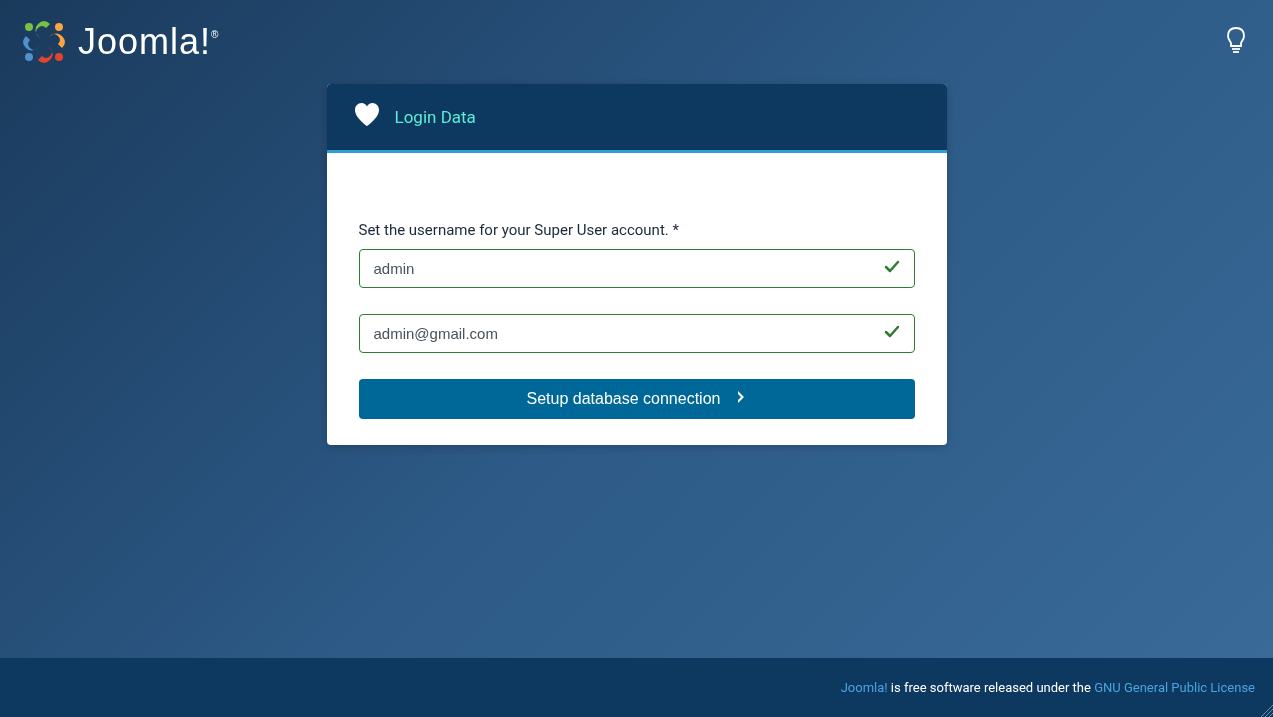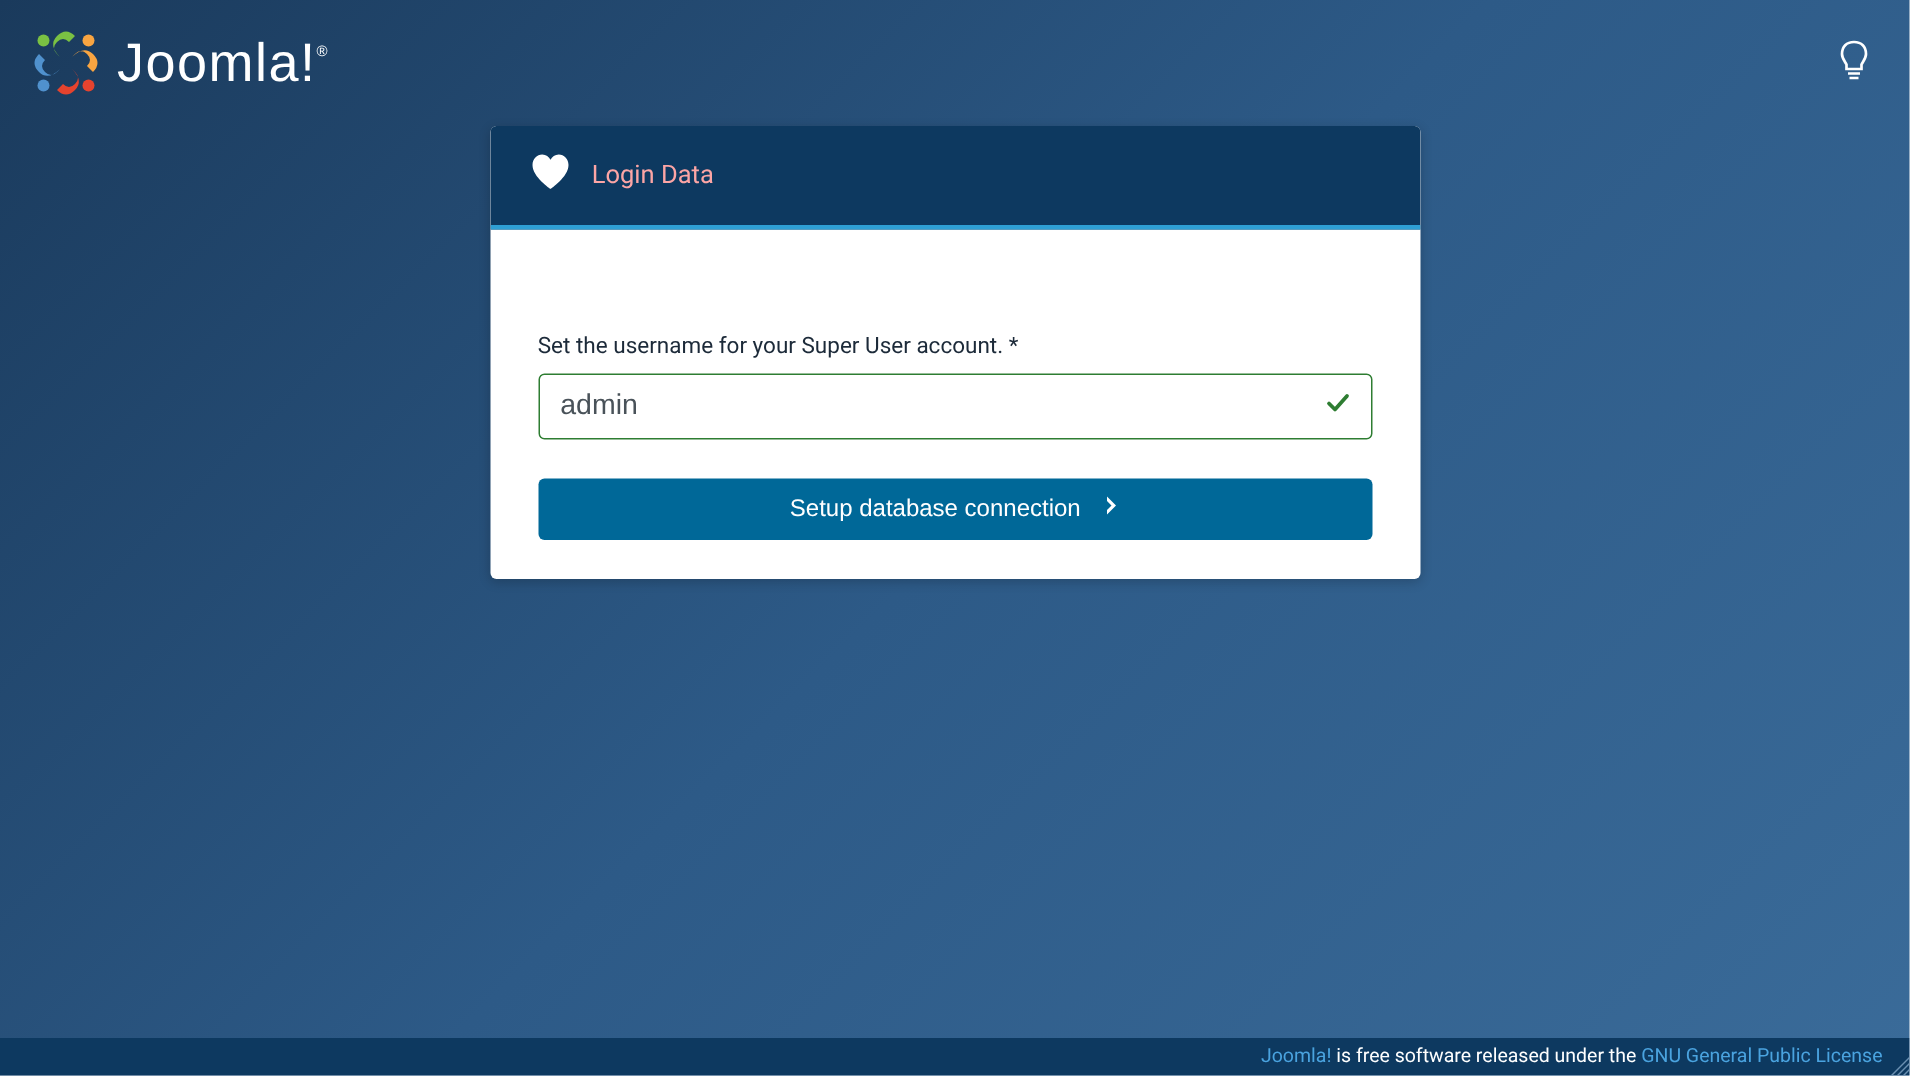--- a/index.html
+++ b/index.html
@@ -61,21 +61,21 @@
       width: 620px;
       margin: 0 auto;
       background: #fff;
       border-radius: 4px;
       overflow: hidden;
       box-shadow: 0 2px 8px rgba(0,0,0,0.2);
     }
     
     .card-header {
       background: #0d3960;
-      color: #fca5a5;
+      color: #5eead4;
       padding: 18px 26px;
       display: flex;
       align-items: center;
       gap: 14px;
       border-bottom: 3px solid #2e9fd4;
     }
     
     .card-header-title {
       font-size: 17px;
       font-weight: 400;
@@ -99,21 +99,21 @@
     .input-wrapper {
       position: relative;
       display: flex;
     }
     
     .form-input {
       width: 100%;
       padding: 10px 40px 10px 14px;
       border: 1px solid #2e7d32;
       border-radius: 4px;
-      font-size: 19px;
+      font-size: 15px;
       color: #495259;
       background: #fff;
       outline: none;
     }
     
     .form-input.with-addon {
       border-radius: 4px 0 0 4px;
       border-right: none;
       padding-right: 36px;
     }
@@ -159,21 +159,21 @@
       gap: 16px;
       margin-top: 22px;
     }
     
     .footer {
       position: absolute;
       bottom: 0;
       left: 0;
       right: 0;
       background: #0d3960;
-      padding: 5px 18px;
+      padding: 22px 18px;
       text-align: right;
       font-size: 13px;
       color: #fff;
     }
     
     .footer-link {
       color: #4aa3df;
       cursor: pointer;
     }
     
@@ -236,20 +236,28 @@
         <input type="text" class="form-input" value="admin" style="">
         <span class="check-icon">
           <svg width="18" height="18" viewBox="0 0 18 18" fill="none" stroke="currentColor" stroke-width="2.5" stroke-linecap="round" stroke-linejoin="round">
             <polyline points="3,9 7,13 15,4"></polyline>
           </svg>
         </span>
       </div>
     </div>
 
     <div class="form-group">
+      <div class="input-wrapper">
+        <input type="text" class="form-input" value="admin@gmail.com" style="">
+        <span class="check-icon">
+          <svg width="18" height="18" viewBox="0 0 18 18" fill="none" stroke="currentColor" stroke-width="2.5" stroke-linecap="round" stroke-linejoin="round">
+            <polyline points="3,9 7,13 15,4"></polyline>
+          </svg>
+        </span>
+      </div>
     </div>
 
 
     <button class="submit-button">
       <span>Setup database connection</span>
       <span>
         <svg width="10" height="16" viewBox="0 0 10 16" fill="currentColor">
           <path d="M 2 2 L 8 8 L 2 14 L 2 11 L 5 8 L 2 5 Z"></path>
         </svg>
       </span>

